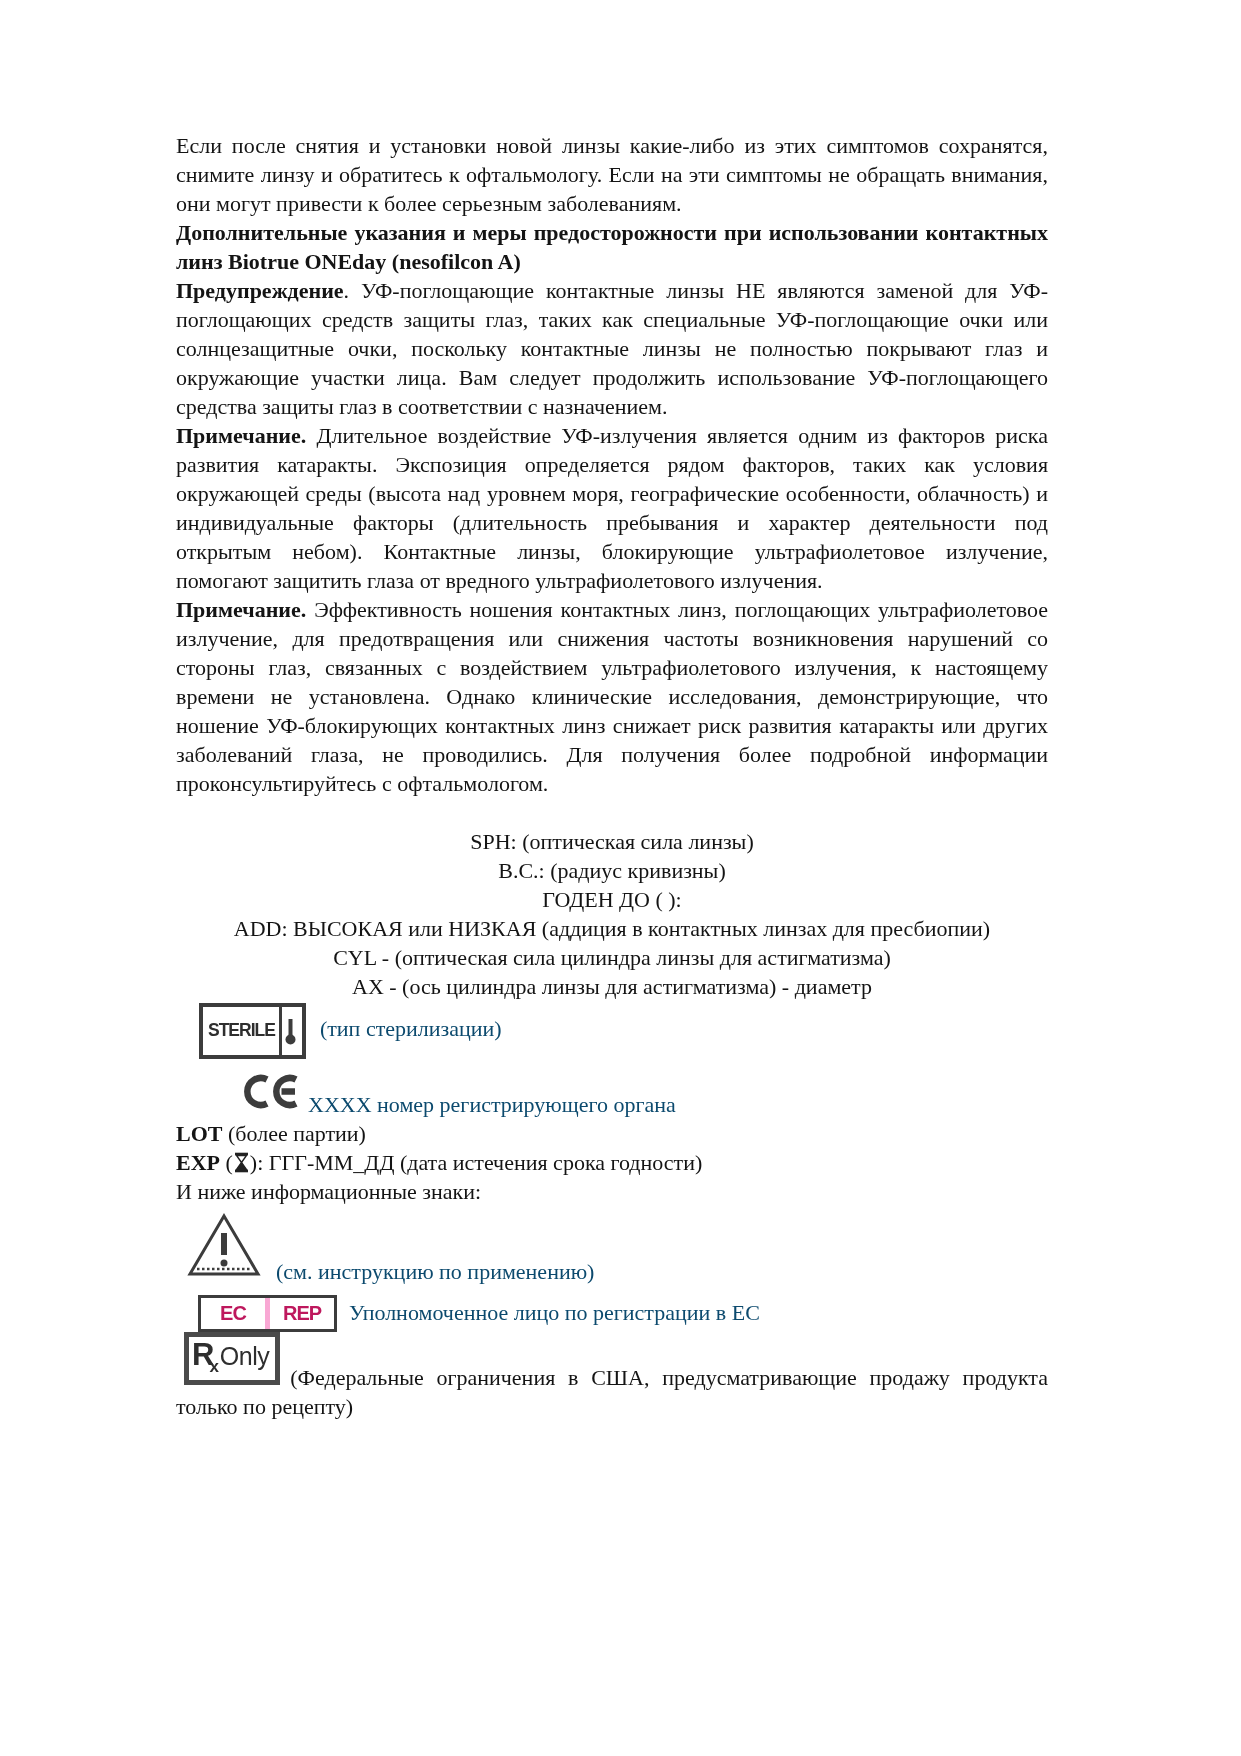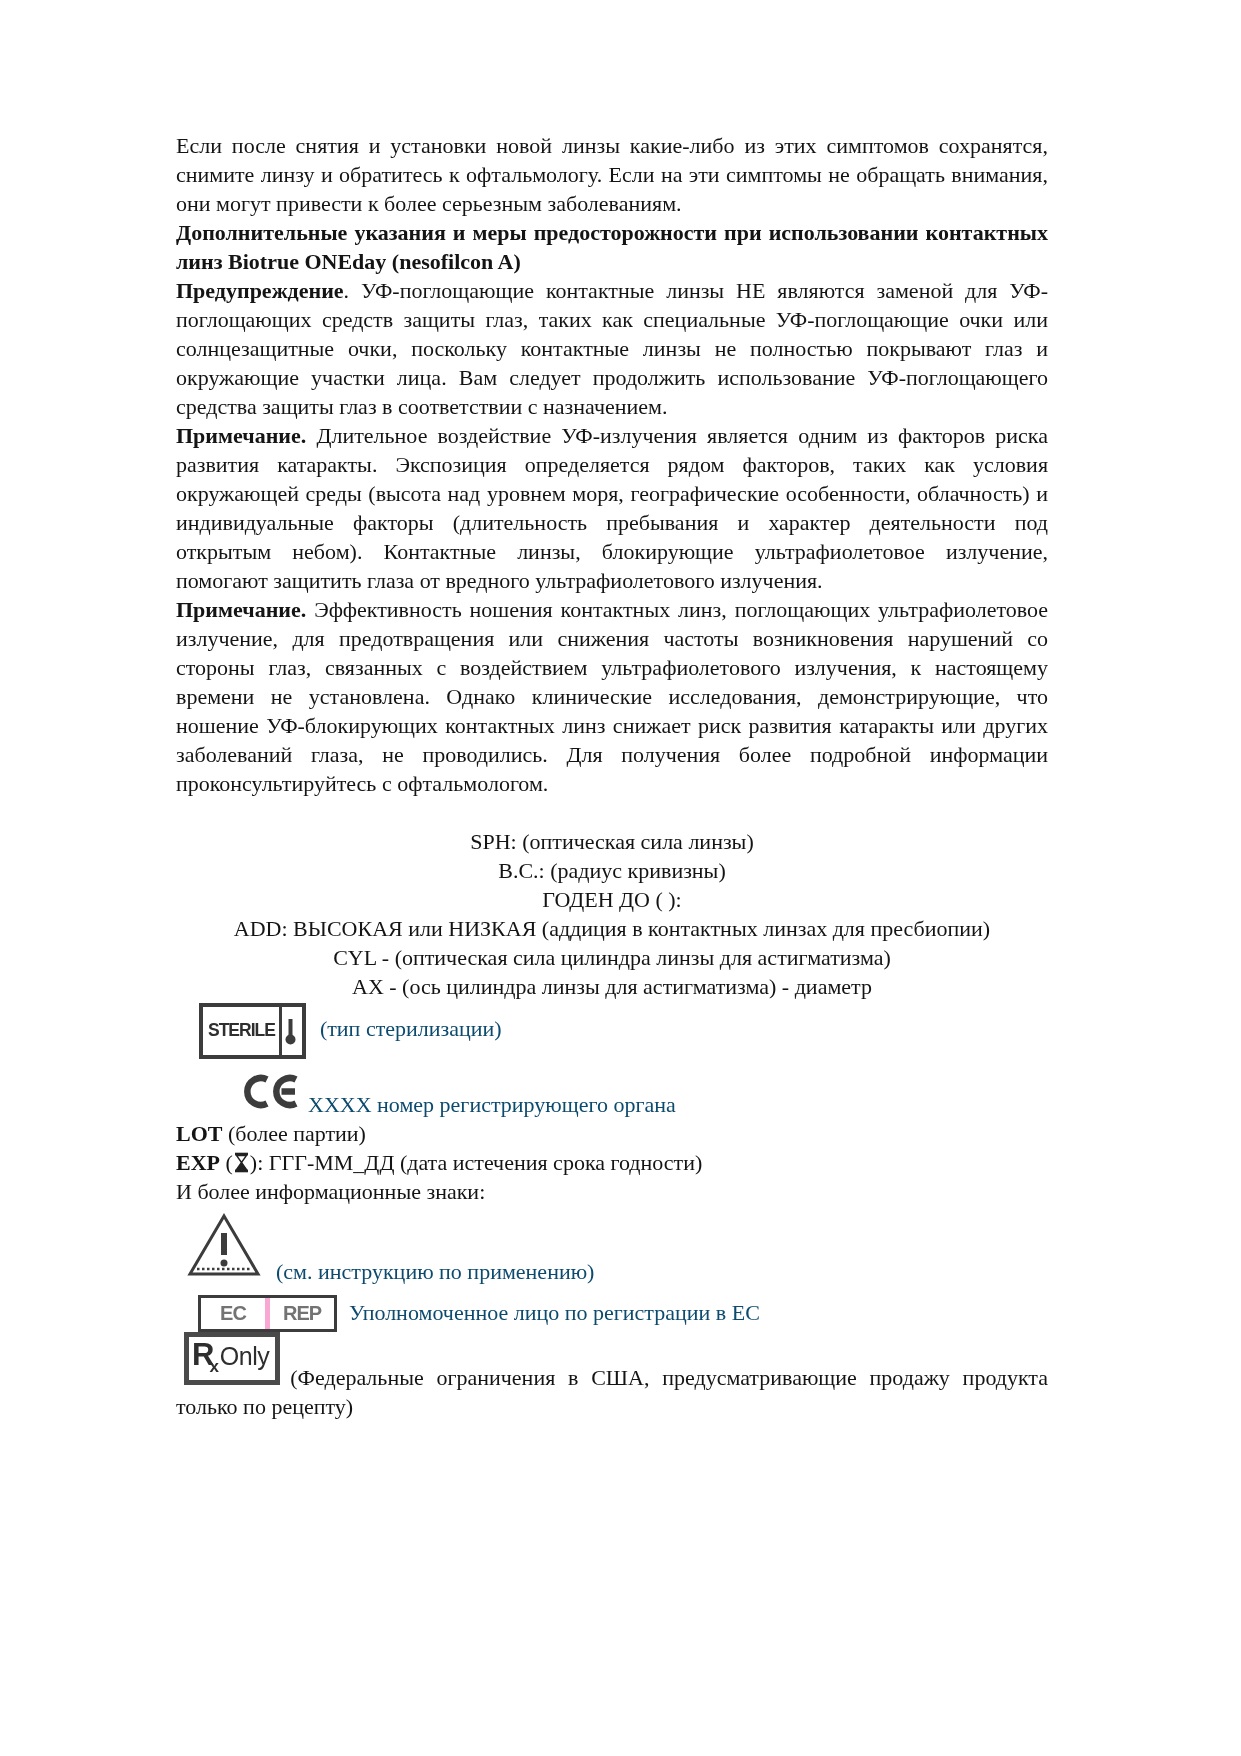--- a/index.html
+++ b/index.html
@@ -54,21 +54,21 @@
   
   .ecrep-row { margin-top:9px; }
   .ecrep-box {
     display:inline-flex; overflow:hidden; align-items:stretch;
     border:3px solid #3c3c3c; height:37px; box-sizing:border-box;
     margin-left:22px; margin-right:12px; background:#fff;
   }
   .ecrep-cell {
     width:64px; display:flex; align-items:center; justify-content:center;
     font-family:"Liberation Sans","DejaVu Sans",sans-serif;
-    font-weight:bold; font-size:20px; letter-spacing:-1px; color:#737373;
+    font-weight:bold; font-size:20px; letter-spacing:-1px; color:#be185d;
   }
   .ecrep-cell + .ecrep-cell { border-left:5px solid #f9a8d4; }
 
   
   .rx-para { margin-top:13px; }
   .rx-box {
     display:inline-block; overflow:hidden; background:#fff;
     border:5px solid #4a4a4a; padding:1px 6px 3px 3px;
     margin-left:8px; margin-right:10px;
     font-family:"Liberation Sans","DejaVu Sans",sans-serif; color:#2e2e2e;
@@ -125,21 +125,21 @@
 
     <p class="para left lot-row"><b class="lead">LOT</b><span> (более партии)</span></p>
 
     <p class="para left exp-row"><b class="lead">EXP</b><span> (</span><svg class="hourglass" width="17" height="21" viewBox="0 0 17 21">
           <line x1="2" y1="2" x2="15" y2="2" stroke="#222" stroke-width="2.6"></line>
           <line x1="2" y1="19" x2="15" y2="19" stroke="#222" stroke-width="2.6"></line>
           <path d="M3.5 3.5 L13.5 3.5 L8.5 10.5 Z" fill="none" stroke="#222" stroke-width="1.4"></path>
           <path d="M3.5 17.5 L13.5 17.5 L8.5 10.5 Z" fill="#222" stroke="#222" stroke-width="1.4"></path>
         </svg><span>): ГГГ-ММ_ДД (дата истечения срока годности)</span></p>
 
-    <p class="para left info-line">И более информационные знаки:</p>
+    <p class="para left info-line">И ниже информационные знаки:</p>
 
     <div class="icon-row tri-row">
       <svg class="warn-tri" width="80" height="68" viewBox="0 0 80 68">
         <path d="M40 5 L74 63 L6 63 Z" fill="none" stroke="#3c3c3c" stroke-width="3"></path>
         <line x1="13" y1="58" x2="67" y2="58" stroke="#3c3c3c" stroke-width="2.5" stroke-dasharray="2.5 2.5"></line>
         <line x1="40" y1="22" x2="40" y2="44" stroke="#3c3c3c" stroke-width="6"></line>
         <circle cx="40" cy="52" r="3.5" fill="#3c3c3c"></circle>
       </svg><span class="caption">(см. инструкцию по применению)</span>
     </div>
 

